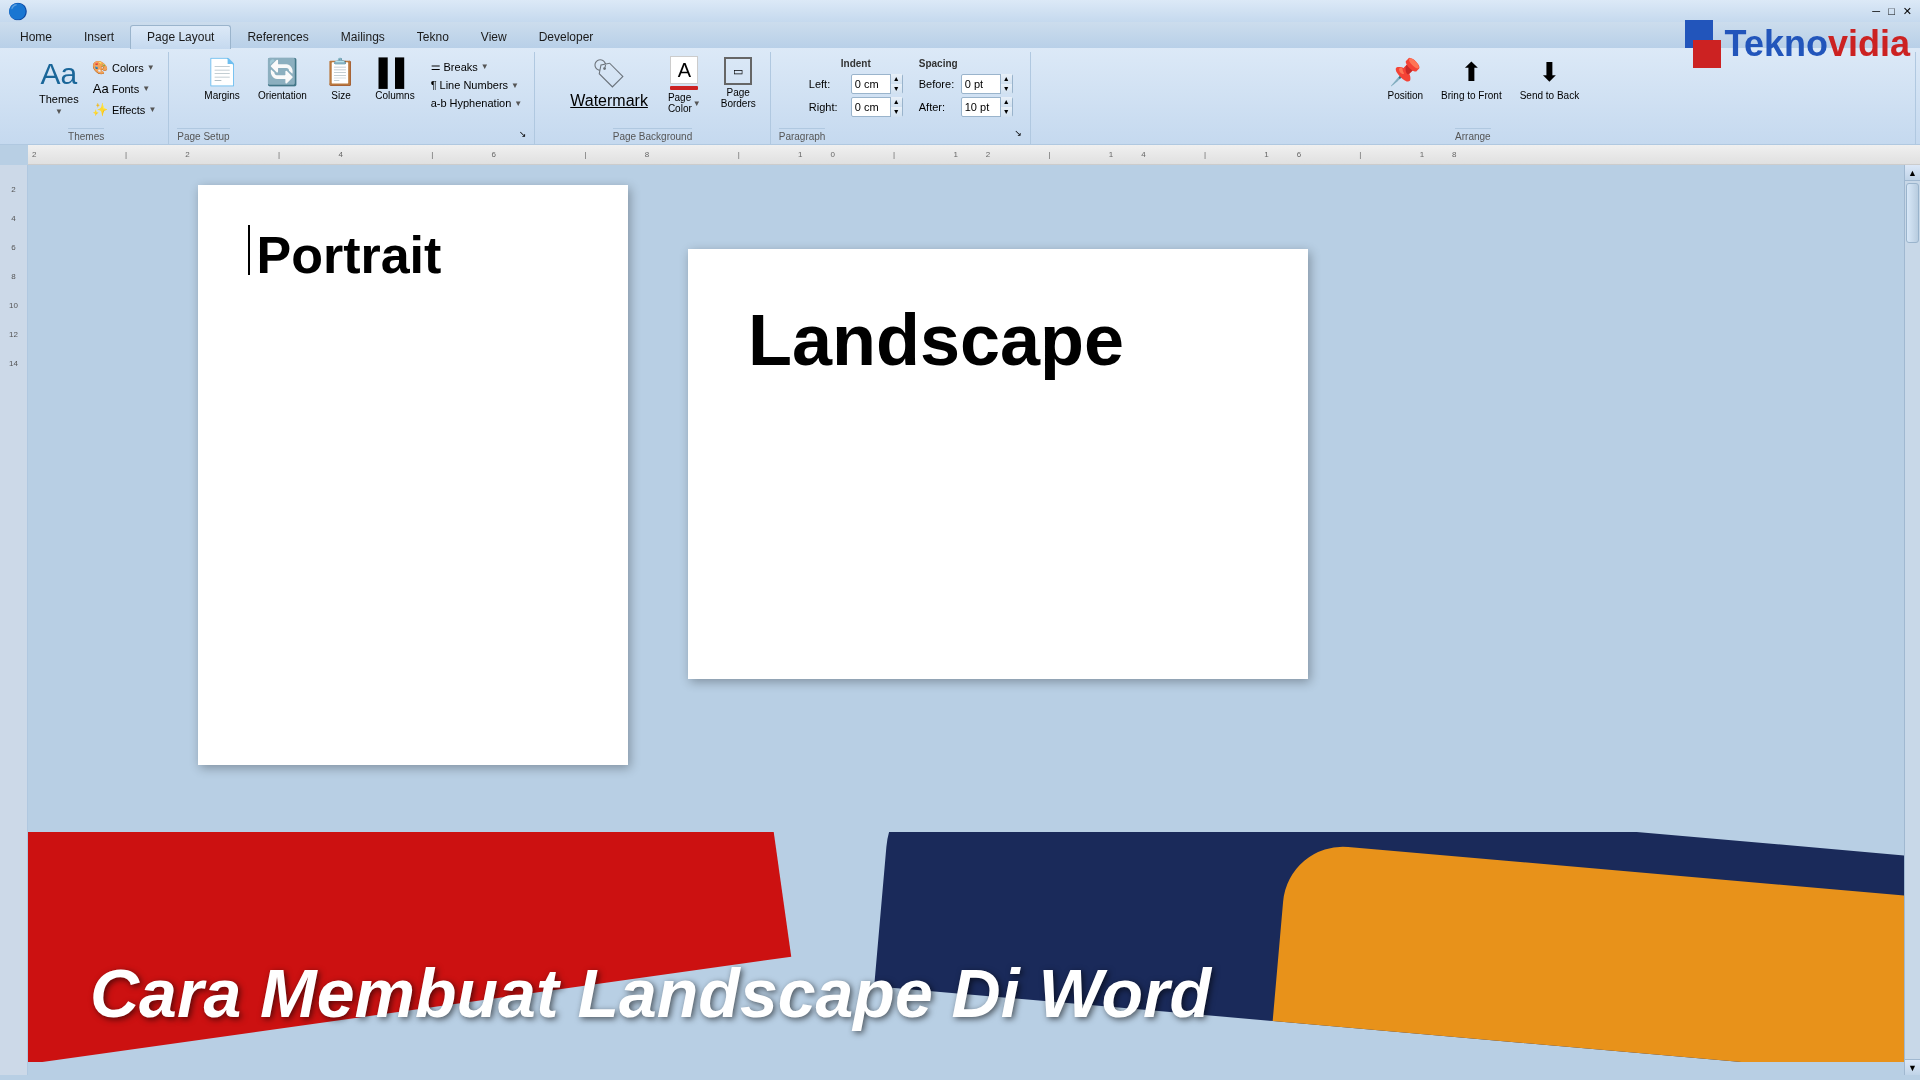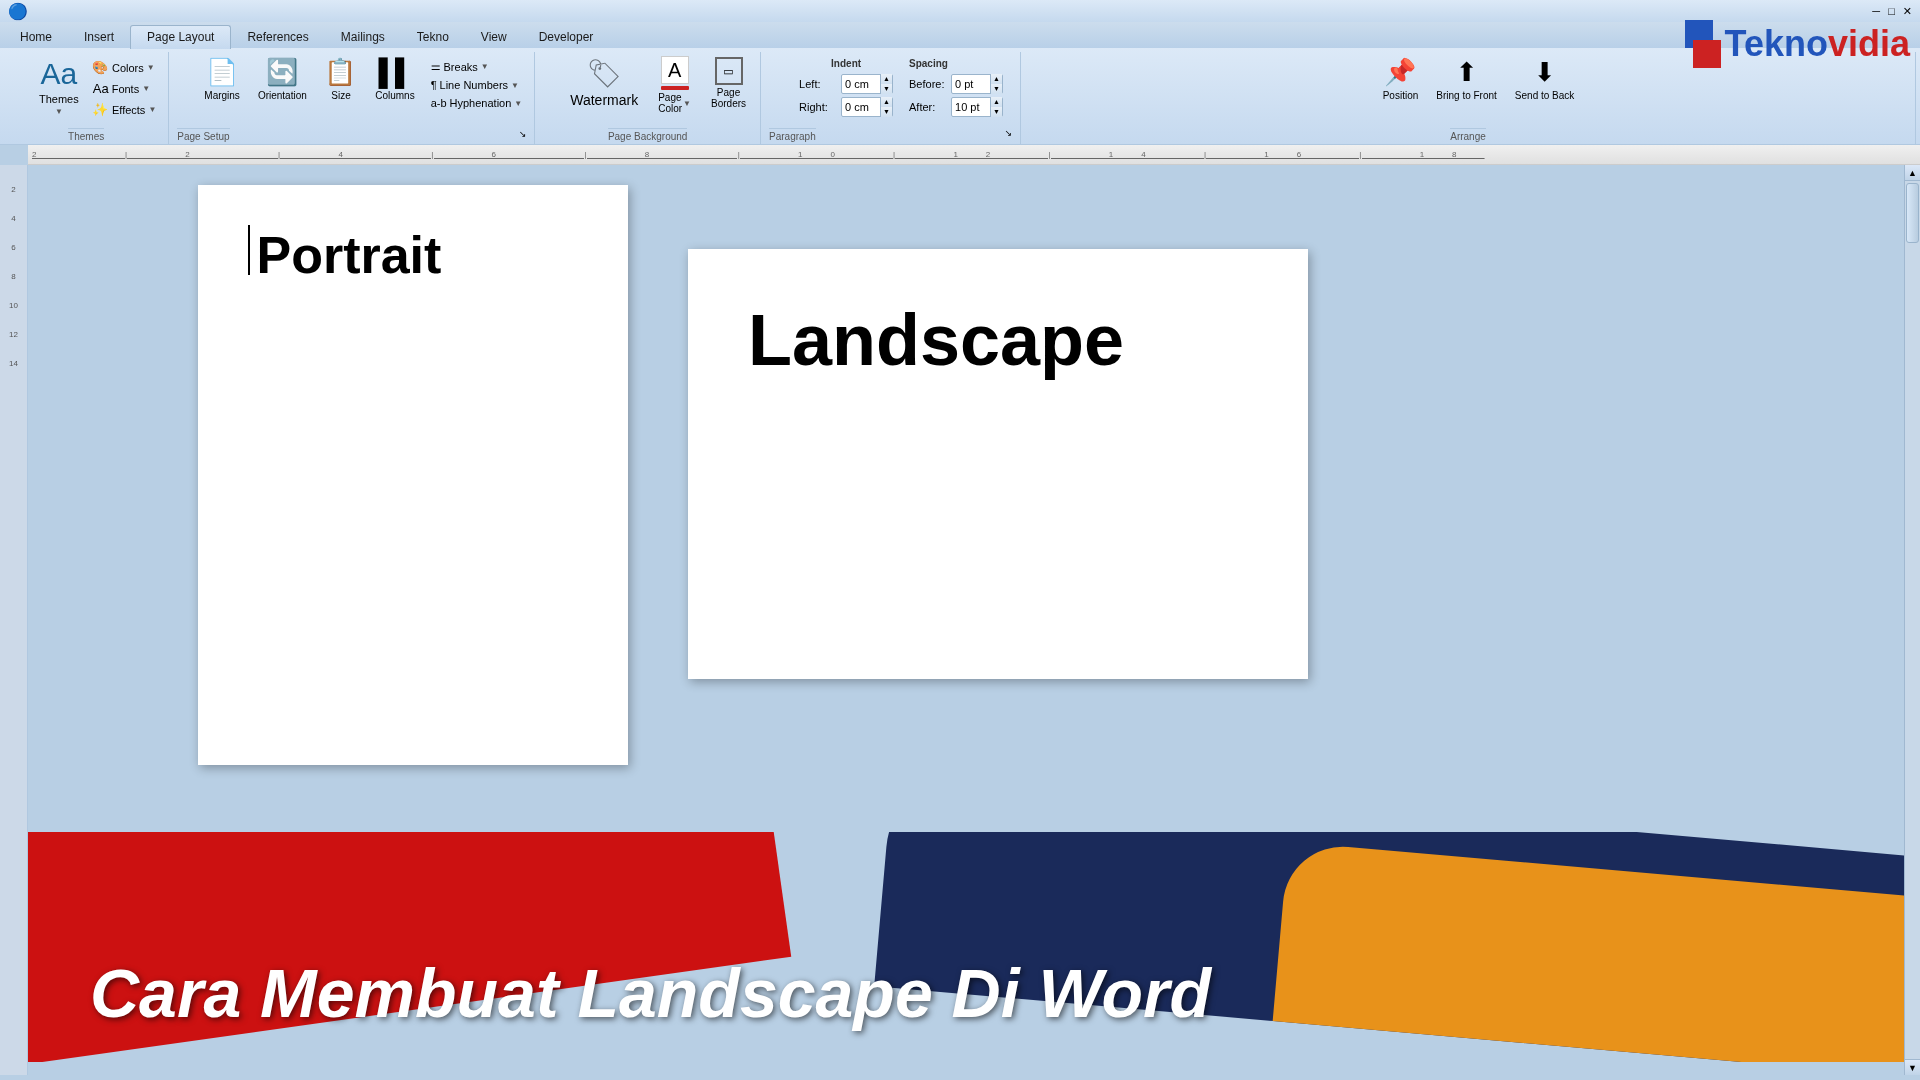--- a/index.html
+++ b/index.html
@@ -321,21 +321,21 @@
       <div class="section-label">Page Setup</div>
       <span style="font-size:9px; cursor:pointer; margin-bottom:2px;">↘</span>
     </div>
   </div>
 
   <div class="ribbon-group" style="min-width:140px;">
     <div class="ribbon-group-content" style="gap:8px;">
 
       <div class="ribbon-btn">
         <div style="font-size:28px; opacity:0.5;">🏷</div>
-        <div style="font-size:14px;">Watermark</div>
+        <div style="font-size:16px;text-decoration:underline;">Watermark</div>
       </div>
 
       <div class="page-color-btn">
         <div style="font-size:20px; background:white; width:28px; height:28px; border:1px solid #ccc; display:flex;align-items:center;justify-content:center;">A</div>
         <div class="color-bar"></div>
         <div style="display:flex; align-items:center; gap:1px;">
           <span style="font-size:10px; white-space:pre;">Page
 Color</span>
           <span class="dropdown-arrow">▼</span>
         </div>
@@ -432,21 +432,21 @@
     </div>
     <div style="font-size:36px;font-weight:bold;color:#2255bb;">Tekno<span style="color:#cc2222;">vidia</span></div>
   </div>
 </div>
 
 <div class="divider-line"></div>
 
 <div style="display:flex; height:20px; background:#b8cfe4;">
   <div style="width:28px; background:#b8cfe4;"></div>
   <div class="ruler" style="flex:1; position:relative; padding-left:0;">
-    <div style="display:flex; width:100%; height:100%; background: linear-gradient(to bottom, #f0f0f0, #e0e0e0); align-items:center; padding:0 4px;text-decoration:underline;">
+    <div style="display:flex; width:100%; height:100%; background: linear-gradient(to bottom, #f0f0f0, #e0e0e0); align-items:center; padding:0 4px;">
       <span style="font-size:8px; color:#666; letter-spacing:28px;">2 &nbsp;| 2 &nbsp;| 4 &nbsp;| 6 &nbsp;| 8 &nbsp;| 10 | 12 | 14 | 16 | 18</span>
     </div>
   </div>
 </div>
 
 <div style="display:flex; height: calc(1080px - 170px); position:relative;">
 
   <div style="width:28px; background:#ccd9e8; border-right:1px solid #b0c8e0; font-size:8px; color:#555; display:flex; flex-direction:column; align-items:center; padding-top:20px; gap:20px;">
     <span>2</span>
     <span>4</span>

